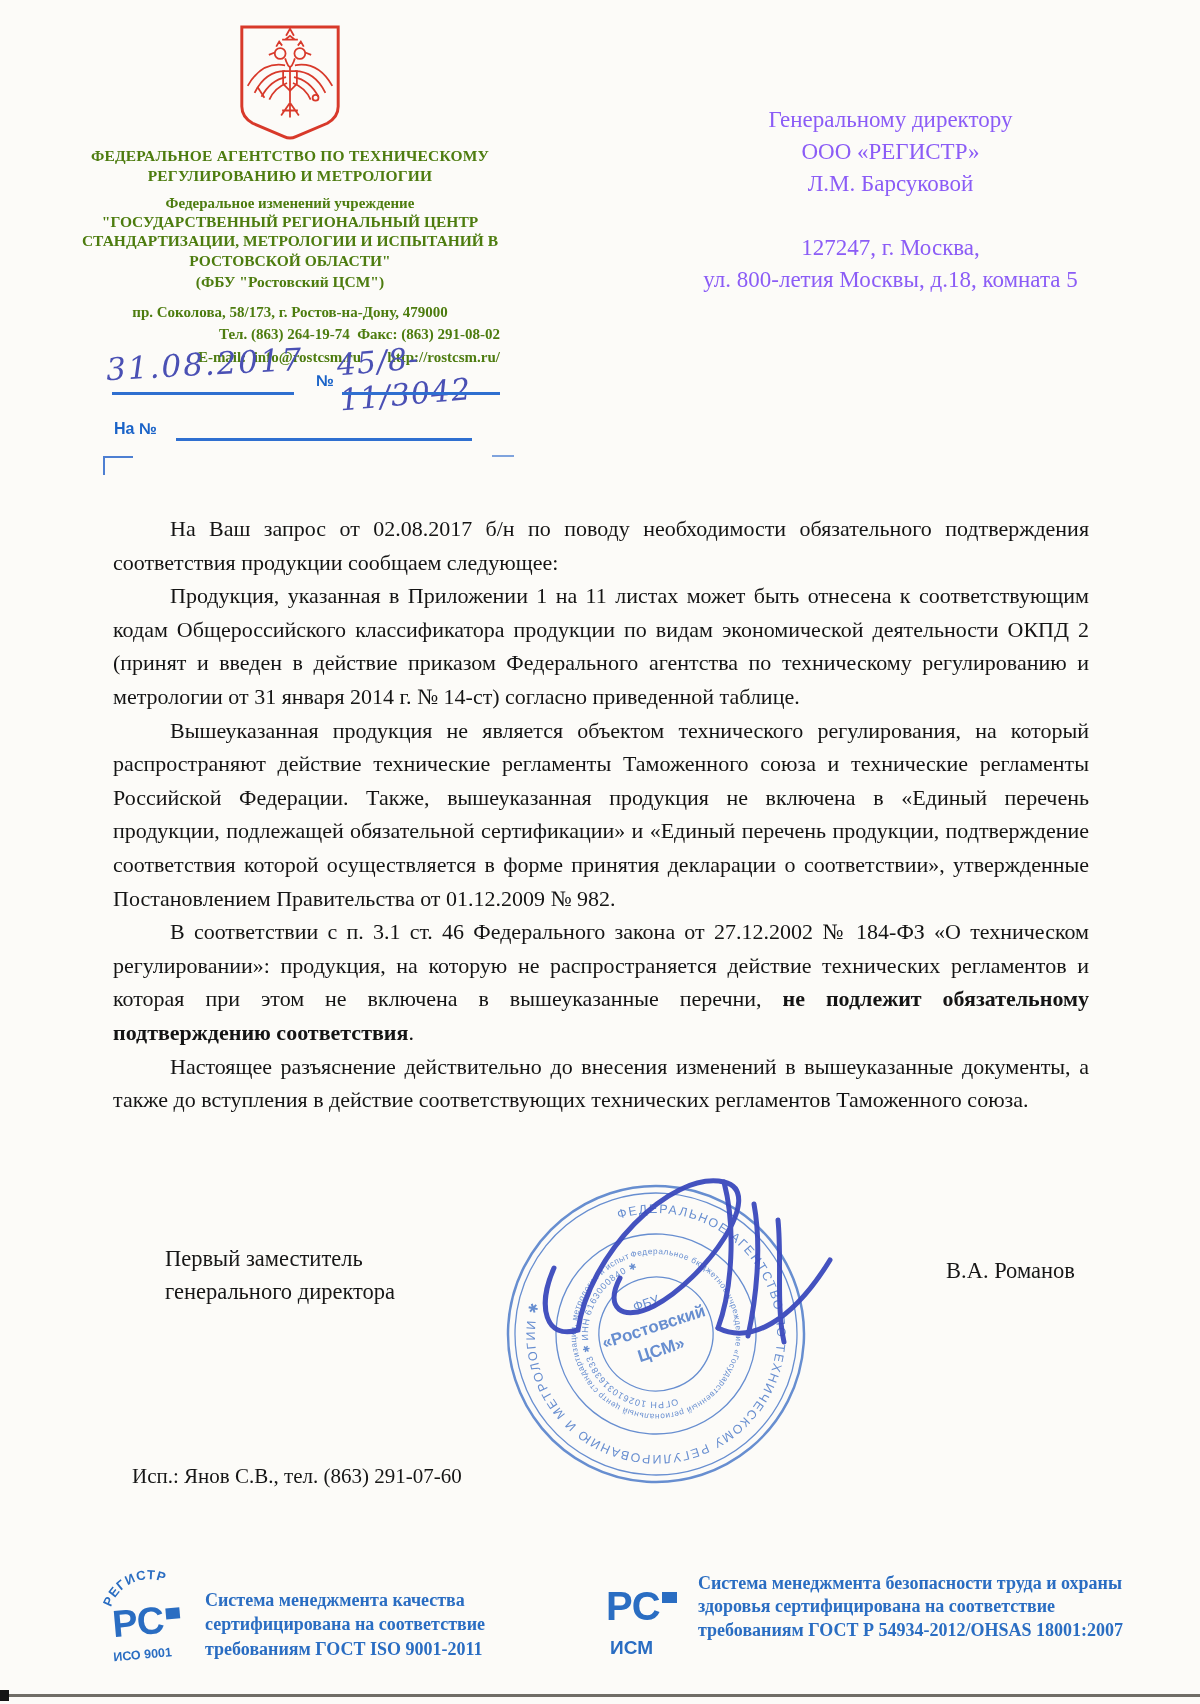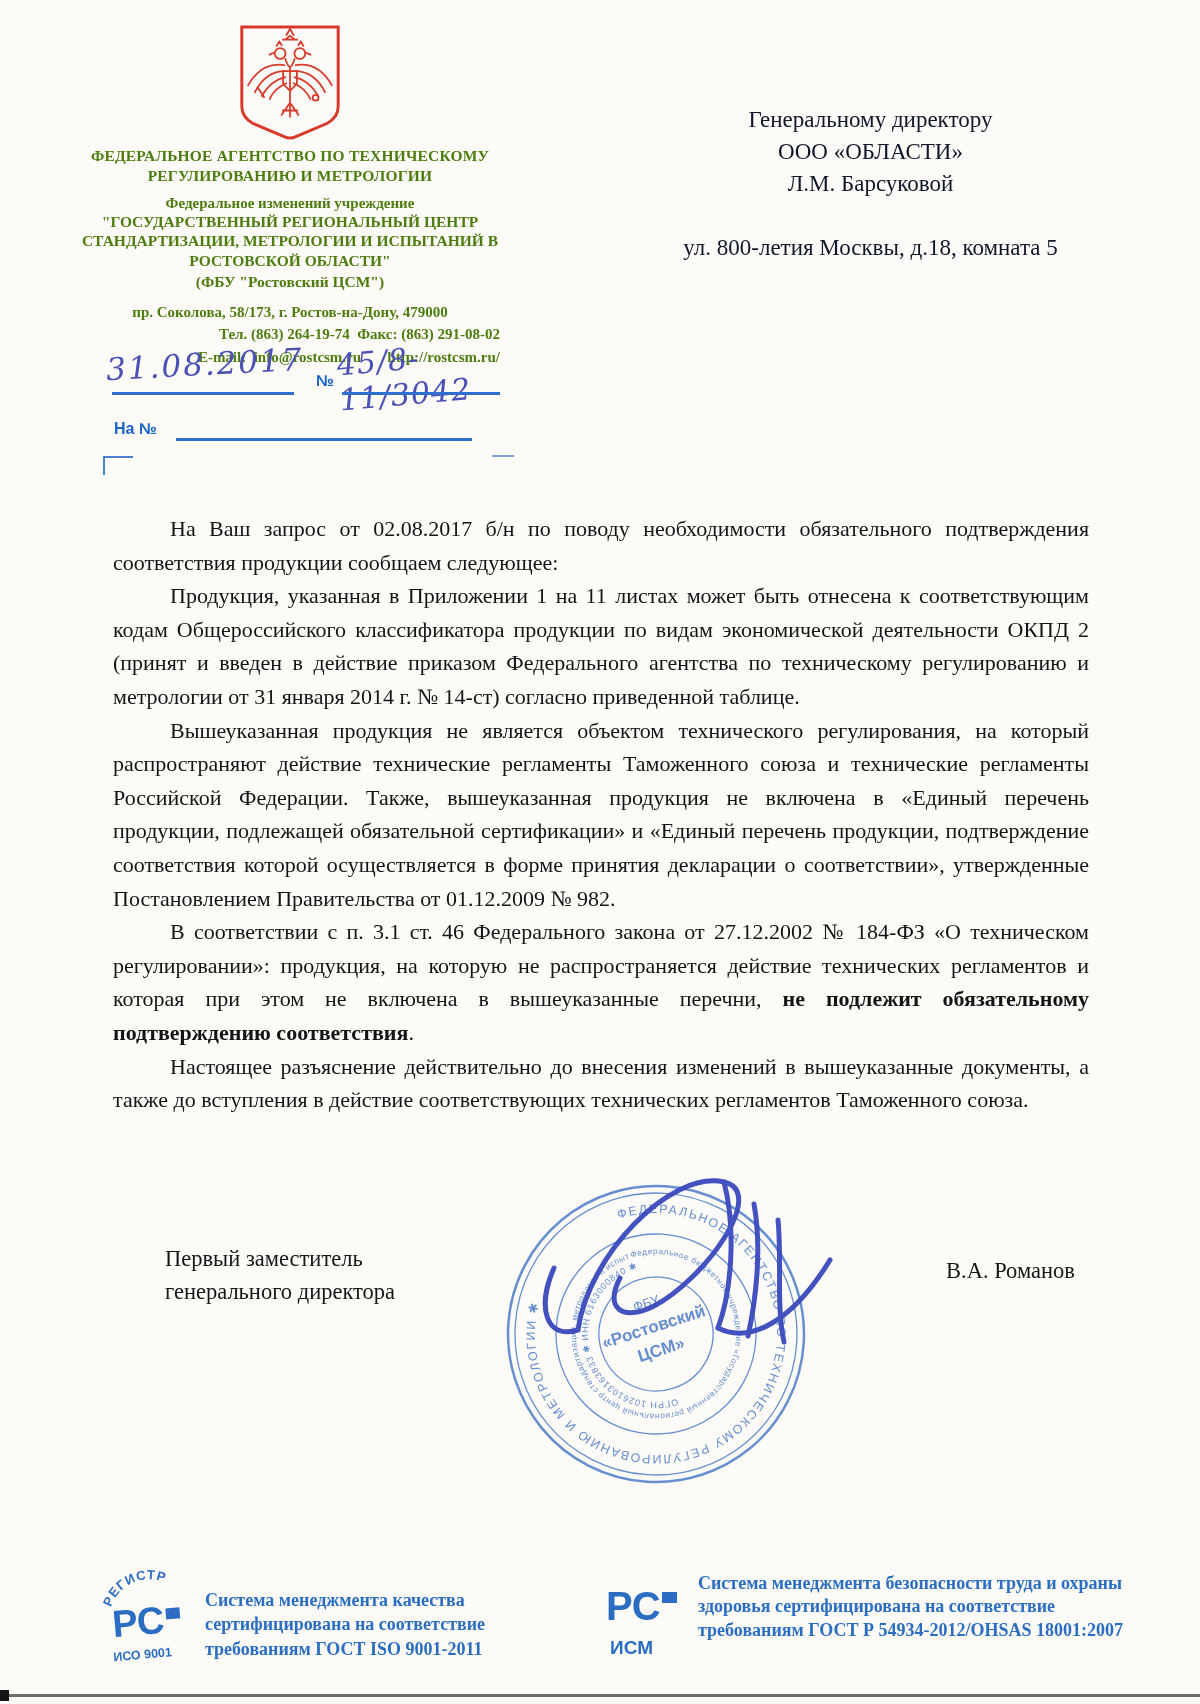--- a/index.html
+++ b/index.html
@@ -28,22 +28,22 @@
               transform:rotate(-5deg);}
   .req-noline2{position:absolute;left:262px;top:44px;width:158px;border-bottom:3px solid #2f6fd0;}
   .na-row{position:absolute;left:80px;top:418px;width:440px;height:30px;}
   .na-label{position:absolute;left:34px;top:2px;font-family:"Liberation Sans",sans-serif;
             font-weight:bold;color:#1a63c8;font-size:16px;}
   .na-line{position:absolute;left:96px;top:20px;width:296px;border-bottom:3px solid #2f6fd0;}
   .corner-l{position:absolute;left:103px;top:456px;width:28px;height:17px;
             border-left:2px solid #4d7fd2;border-top:2px solid #4d7fd2;}
   .corner-r{position:absolute;left:492px;top:455px;width:22px;border-top:2px solid #7fa3dd;}
   
-  .addressee{position:absolute;left:618px;top:104px;width:505px;text-align:center;
-             font-size:23px;line-height:32px;color:#0f172a;}
+  .addressee{position:absolute;left:638px;top:104px;width:505px;text-align:center;
+             font-size:23px;line-height:32px;color:#8b5cf6;}
   .addressee .gap{height:32px;}
   
   .body-text{position:absolute;left:113px;top:512px;width:976px;font-size:22px;
              line-height:33.6px;text-align:justify;color:#141414;}
   .body-text p{margin:0;text-indent:57px;}
   .b{font-weight:bold;}
   
   .sig-title{position:absolute;left:165px;top:1242px;font-size:22.5px;line-height:33px;}
   .sig-name{position:absolute;left:946px;top:1258px;font-size:22.5px;}
   .stamp{position:absolute;left:468px;top:1146px;opacity:.92;}
@@ -105,23 +105,24 @@
   </div>
   <div class="na-row">
     <span class="na-label">На №</span>
     <div class="na-line"></div>
   </div>
   <div class="corner-l"></div>
   <div class="corner-r"></div>
 
   <div class="addressee">
     <div>Генеральному директору</div>
-    <div>ООО «ОБЛАСТИ»</div>
+    <div>ООО «РЕГИСТР»</div>
     <div>Л.М. Барсуковой</div>
     <div class="gap"></div>
+    <div>127247, г. Москва,</div>
     <div>ул. 800-летия Москвы, д.18, комната 5</div>
   </div>
 
   <div class="body-text">
     <p>На Ваш запрос от 02.08.2017 б/н по поводу необходимости обязательного подтверждения соответствия продукции сообщаем следующее:</p>
     <p>Продукция, указанная в Приложении 1 на 11 листах может быть отнесена к соответствующим кодам Общероссийского классификатора продукции по видам экономической деятельности ОКПД 2 (принят и введен в действие приказом Федерального агентства по техническому регулированию и метрологии от 31 января 2014 г. № 14-ст) согласно приведенной таблице.</p>
     <p>Вышеуказанная продукция не является объектом технического регулирования, на который распространяют действие технические регламенты Таможенного союза и технические регламенты Российской Федерации. Также, вышеуказанная продукция не включена в «Единый перечень продукции, подлежащей обязательной сертификации» и «Единый перечень продукции, подтверждение соответствия которой осуществляется в форме принятия декларации о соответствии», утвержденные Постановлением Правительства от 01.12.2009 № 982.</p>
     <p><span>В соответствии с п. 3.1 ст. 46 Федерального закона от 27.12.2002 № 184-ФЗ «О техническом регулировании»: продукция, на которую не распространяется действие технических регламентов и которая при этом не включена в вышеуказанные перечни, </span><span class="b">не подлежит обязательному подтверждению соответствия</span><span>.</span></p>
     <p>Настоящее разъяснение действительно до внесения изменений в вышеуказанные документы, а также до вступления в действие соответствующих технических регламентов Таможенного союза.</p>
   </div>
@@ -161,20 +162,21 @@
   <svg class="signature" width="420" height="280" viewBox="0 0 420 280">
     <g fill="none" stroke="#3b49bd" stroke-width="5" stroke-linecap="round" opacity=".95">
       <path d="M62,160 C45,198 53,232 86,222 C96,148 178,62 232,74 C276,84 212,172 162,198 C130,214 112,200 128,170"></path>
       <path d="M232,74 C244,120 240,182 226,220"></path>
       <path d="M262,96 C270,140 264,192 256,228"></path>
       <path d="M286,112 C290,152 284,198 292,234"></path>
       <path d="M226,220 C258,236 300,214 338,152"></path>
     </g>
   </svg>
 
+  <div class="executor">Исп.: Янов С.В., тел. (863) 291-07-60</div>
 
   <svg class="logo-left" width="102" height="94" viewBox="0 0 102 94">
     <g transform="rotate(-5 51 47)" fill="#2a6dc2">
       <defs>
           <path id="arcReg" d="M14,34 A40,40 0 0 1 88,34"></path>
         </defs>
       <text font-family="Liberation Sans, sans-serif" font-size="13" font-weight="bold" letter-spacing="1">
         <textPath href="#arcReg">РЕГИСТР</textPath>
       </text>
       <text x="14" y="64" font-family="Liberation Sans, sans-serif" font-size="38" font-weight="bold">РС</text>

